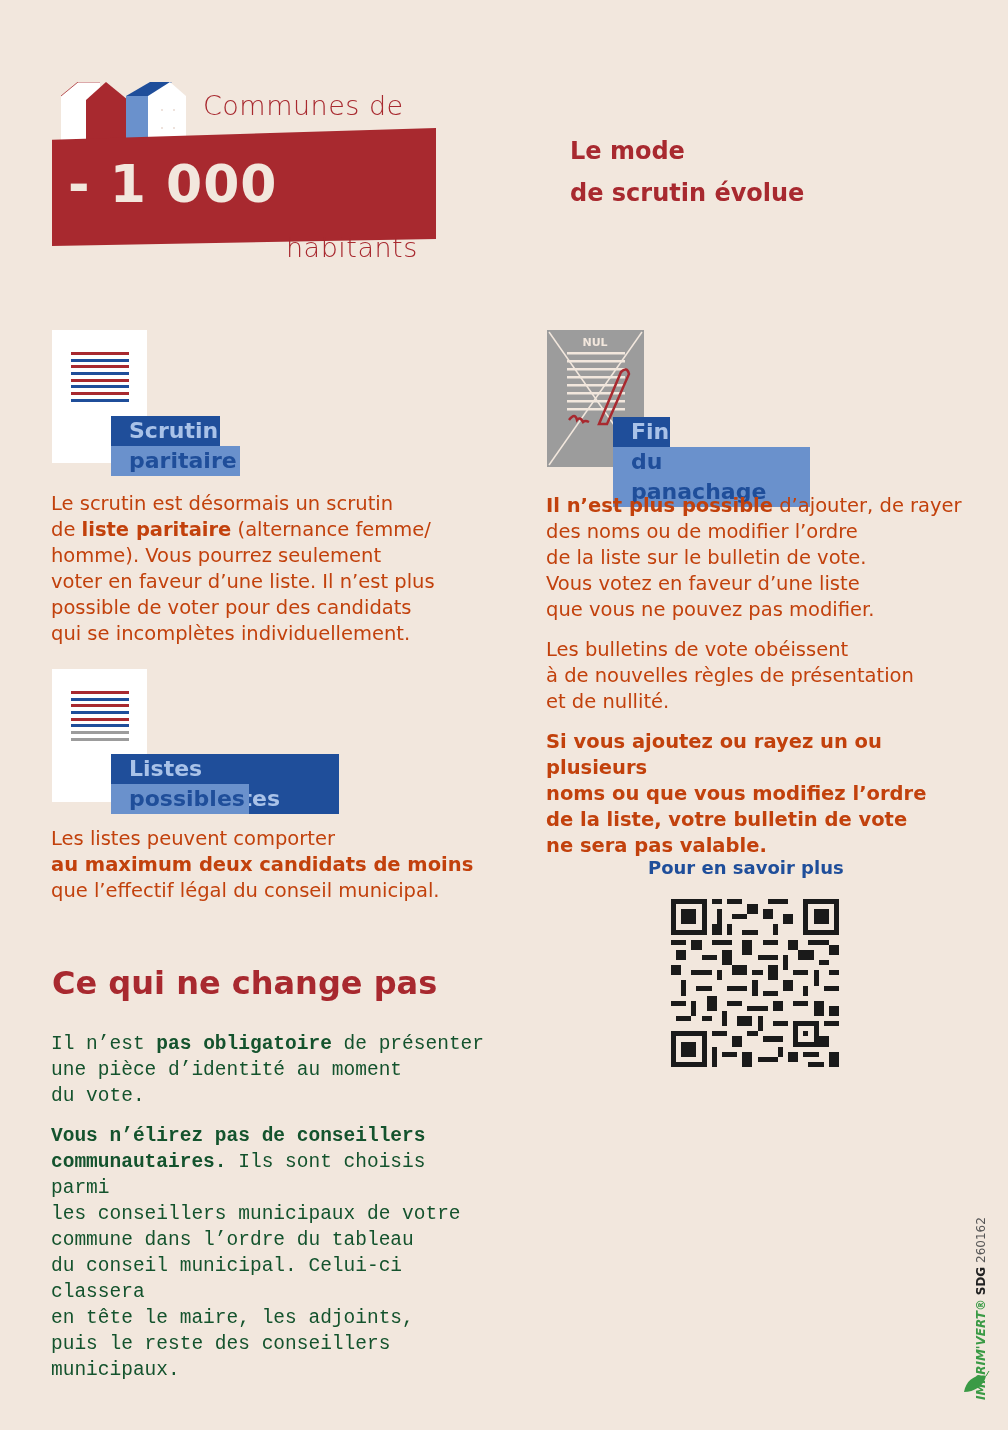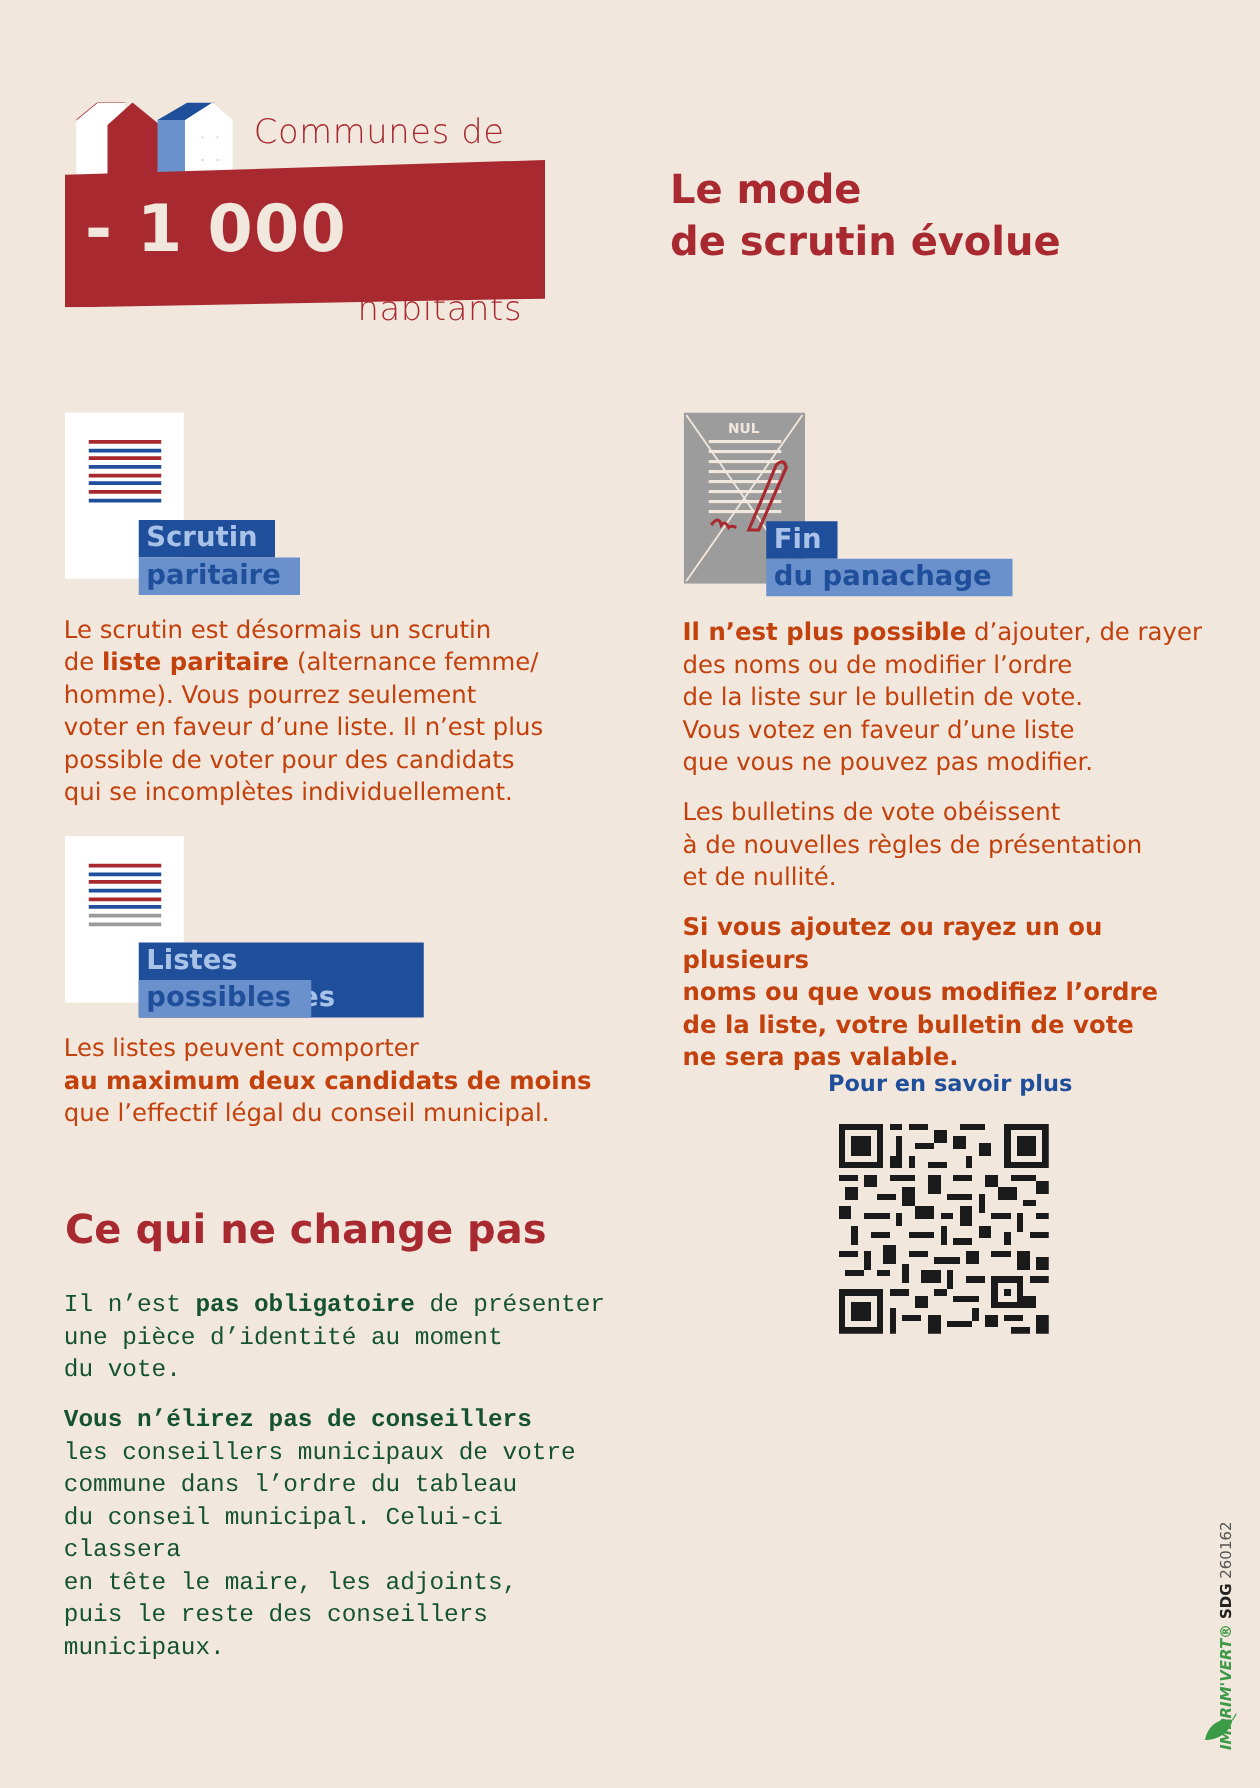--- a/index.html
+++ b/index.html
@@ -29,53 +29,53 @@
   .communes-de {
     left: 203px; top: 90px;
     font-family: "DejaVu Sans", sans-serif;
     font-size: 27px; color: #a8292f; letter-spacing: 0.5px; font-weight: 300;
   }
   .habitants {
     left: 286px; top: 232px;
     font-size: 27px; color: #a8292f; letter-spacing: 0.5px; font-weight: 300;
   }
   .main-title {
-    left: 536px; top: 130px;
-    font-weight: bold; font-size: 32px; line-height: 42px;
+    left: 570px; top: 130px;
+    font-weight: bold; font-size: 24px; line-height: 42px;
     color: #a8292f;
   }
 
   
   .ballot {
     background: #ffffff;
   }
   .ballot-lines { position: absolute; left: 19px; top: 22px; width: 58px; }
   .ballot-lines div { height: 3px; margin-bottom: 3.7px; }
 
   .tag {
     position: absolute;
     font-weight: bold; font-size: 22px; line-height: 30px;
-    padding: 0 6px;
+    padding: 0 18px;
   }
   .tag-dark { background: #1f4e9a; color: #a9c2e8; }
   .tag-light { background: #6a91cc; color: #1f4e9a; }
 
   .body-text {
     font-size: 19.5px; line-height: 26px; color: #c2410c;
   }
   .body-text b { font-weight: bold; }
   .red-text { color: #14532d; font-family: Liberation Mono, monospace; }
 
   .section-title {
     left: 52px; top: 964px;
     font-weight: bold; font-size: 32px; color: #a8292f;
   }
 
   .qr-caption {
-    left: 648px; top: 857px; width: 210px; text-align: right;
+    left: 648px; top: 857px; width: 210px; text-align: left;
     font-weight: 900; font-size: 18px; color: #1f4e9a;
   }
   .qr { left: 671px; top: 899px; width: 168px; height: 168px; background: #f2e7dd; }
 
   .imprint {
     left: 946px; top: 1210px; width: 60px; height: 190px;
   }
   .imprint-text {
     position: absolute; left: 44px; top: 0;
     transform-origin: left top;
@@ -297,20 +297,21 @@
 </svg>
 
 <div class="abs section-title">Ce qui ne change pas</div>
 
 <div class="abs body-text red-text" style="left:51px;top:1031px;width:440px;">
   <div><span>Il n’est </span><b>pas obligatoire</b><span> de présenter</span></div>
   <div>une pièce d’identité au moment</div>
   <div>du vote.</div>
   <div style="height:14px"></div>
   <div><b>Vous n’élirez pas de conseillers</b></div>
+  <div><b>communautaires.</b><span> Ils sont choisis parmi</span></div>
   <div>les conseillers municipaux de votre</div>
   <div>commune dans l’ordre du tableau</div>
   <div>du conseil municipal. Celui-ci classera</div>
   <div>en tête le maire, les adjoints,</div>
   <div>puis le reste des conseillers municipaux.</div>
 </div>
 
 <div class="abs imprint">
   <div class="imprint-text">
     <span class="green">IMPRIM'VERT®</span>

